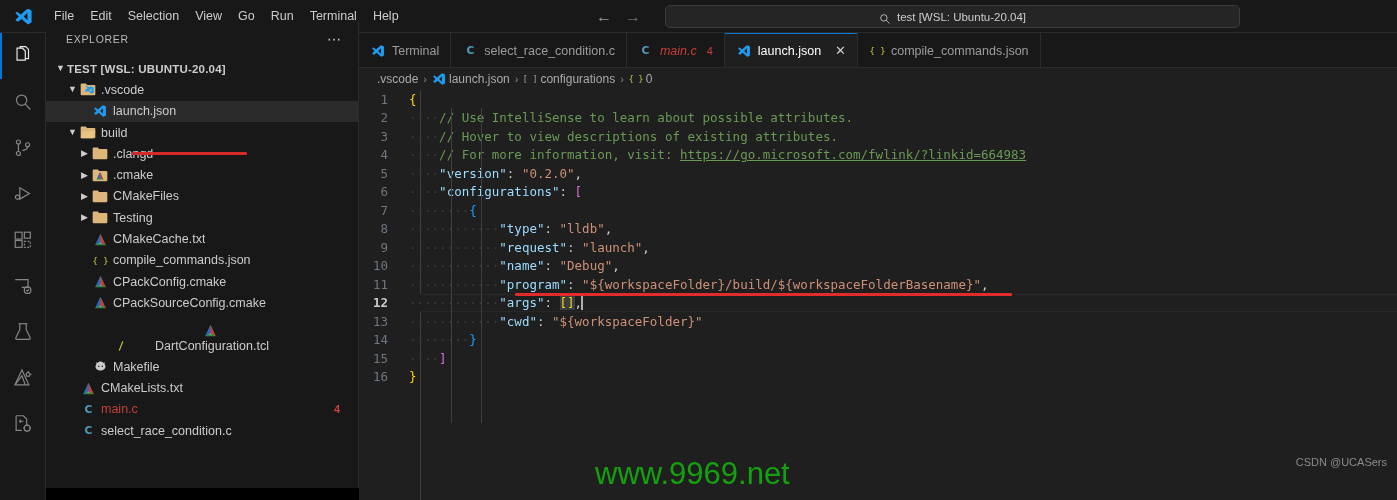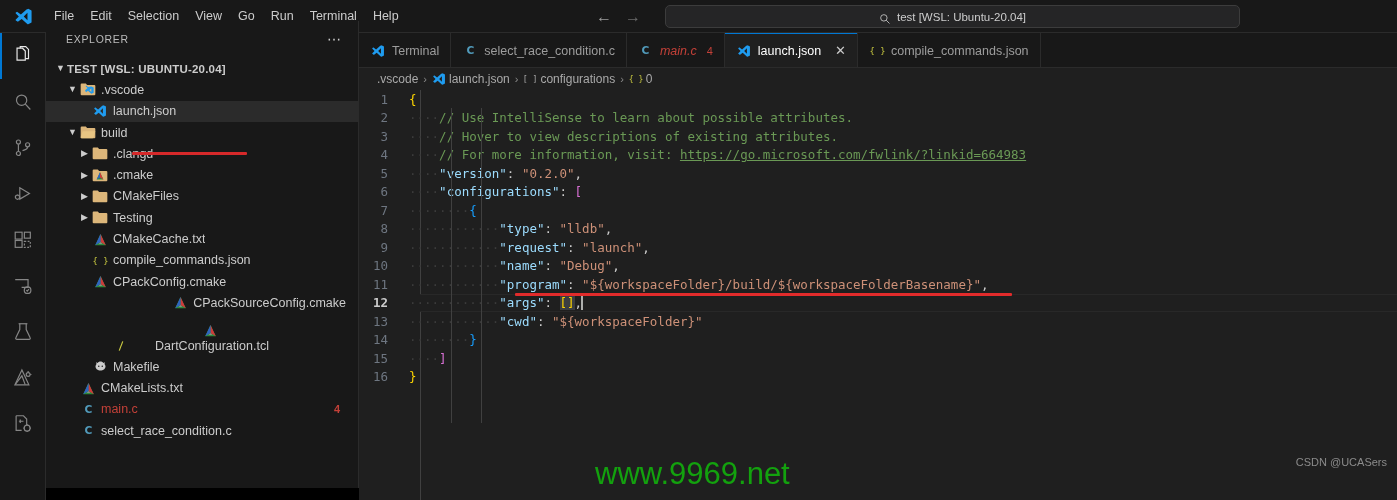--- a/index.html
+++ b/index.html
@@ -395,21 +395,21 @@
               <svg width="15" height="15" viewBox="0 0 24 24">
                 <path fill="#2d8c3c" d="M12 3 3.5 21h17z"></path>
                 <path fill="#cf3a3a" d="M12 3l8.5 18L12 16z"></path>
                 <path fill="#2f63c0" d="M12 3 3.5 21 12 16z"></path>
                 <path fill="#8a8a8a" d="M12 16l-3 3h6z"></path>
               </svg>
             </span>
           </span>
           <span class="lbl">CPackConfig.cmake</span>
         </div>
-        <div class="row" style="padding-left: 32px; justify-content: flex-end;">
+        <div class="row" style="padding-left: 32px;">
           <span class="twisty">&nbsp;</span>
           <span class="ficon">
             <span style="display: inline-flex; align-items: center;">
               <svg width="15" height="15" viewBox="0 0 24 24">
                 <path fill="#2d8c3c" d="M12 3 3.5 21h17z"></path>
                 <path fill="#cf3a3a" d="M12 3l8.5 18L12 16z"></path>
                 <path fill="#2f63c0" d="M12 3 3.5 21 12 16z"></path>
                 <path fill="#8a8a8a" d="M12 16l-3 3h6z"></path>
               </svg>
             </span>

